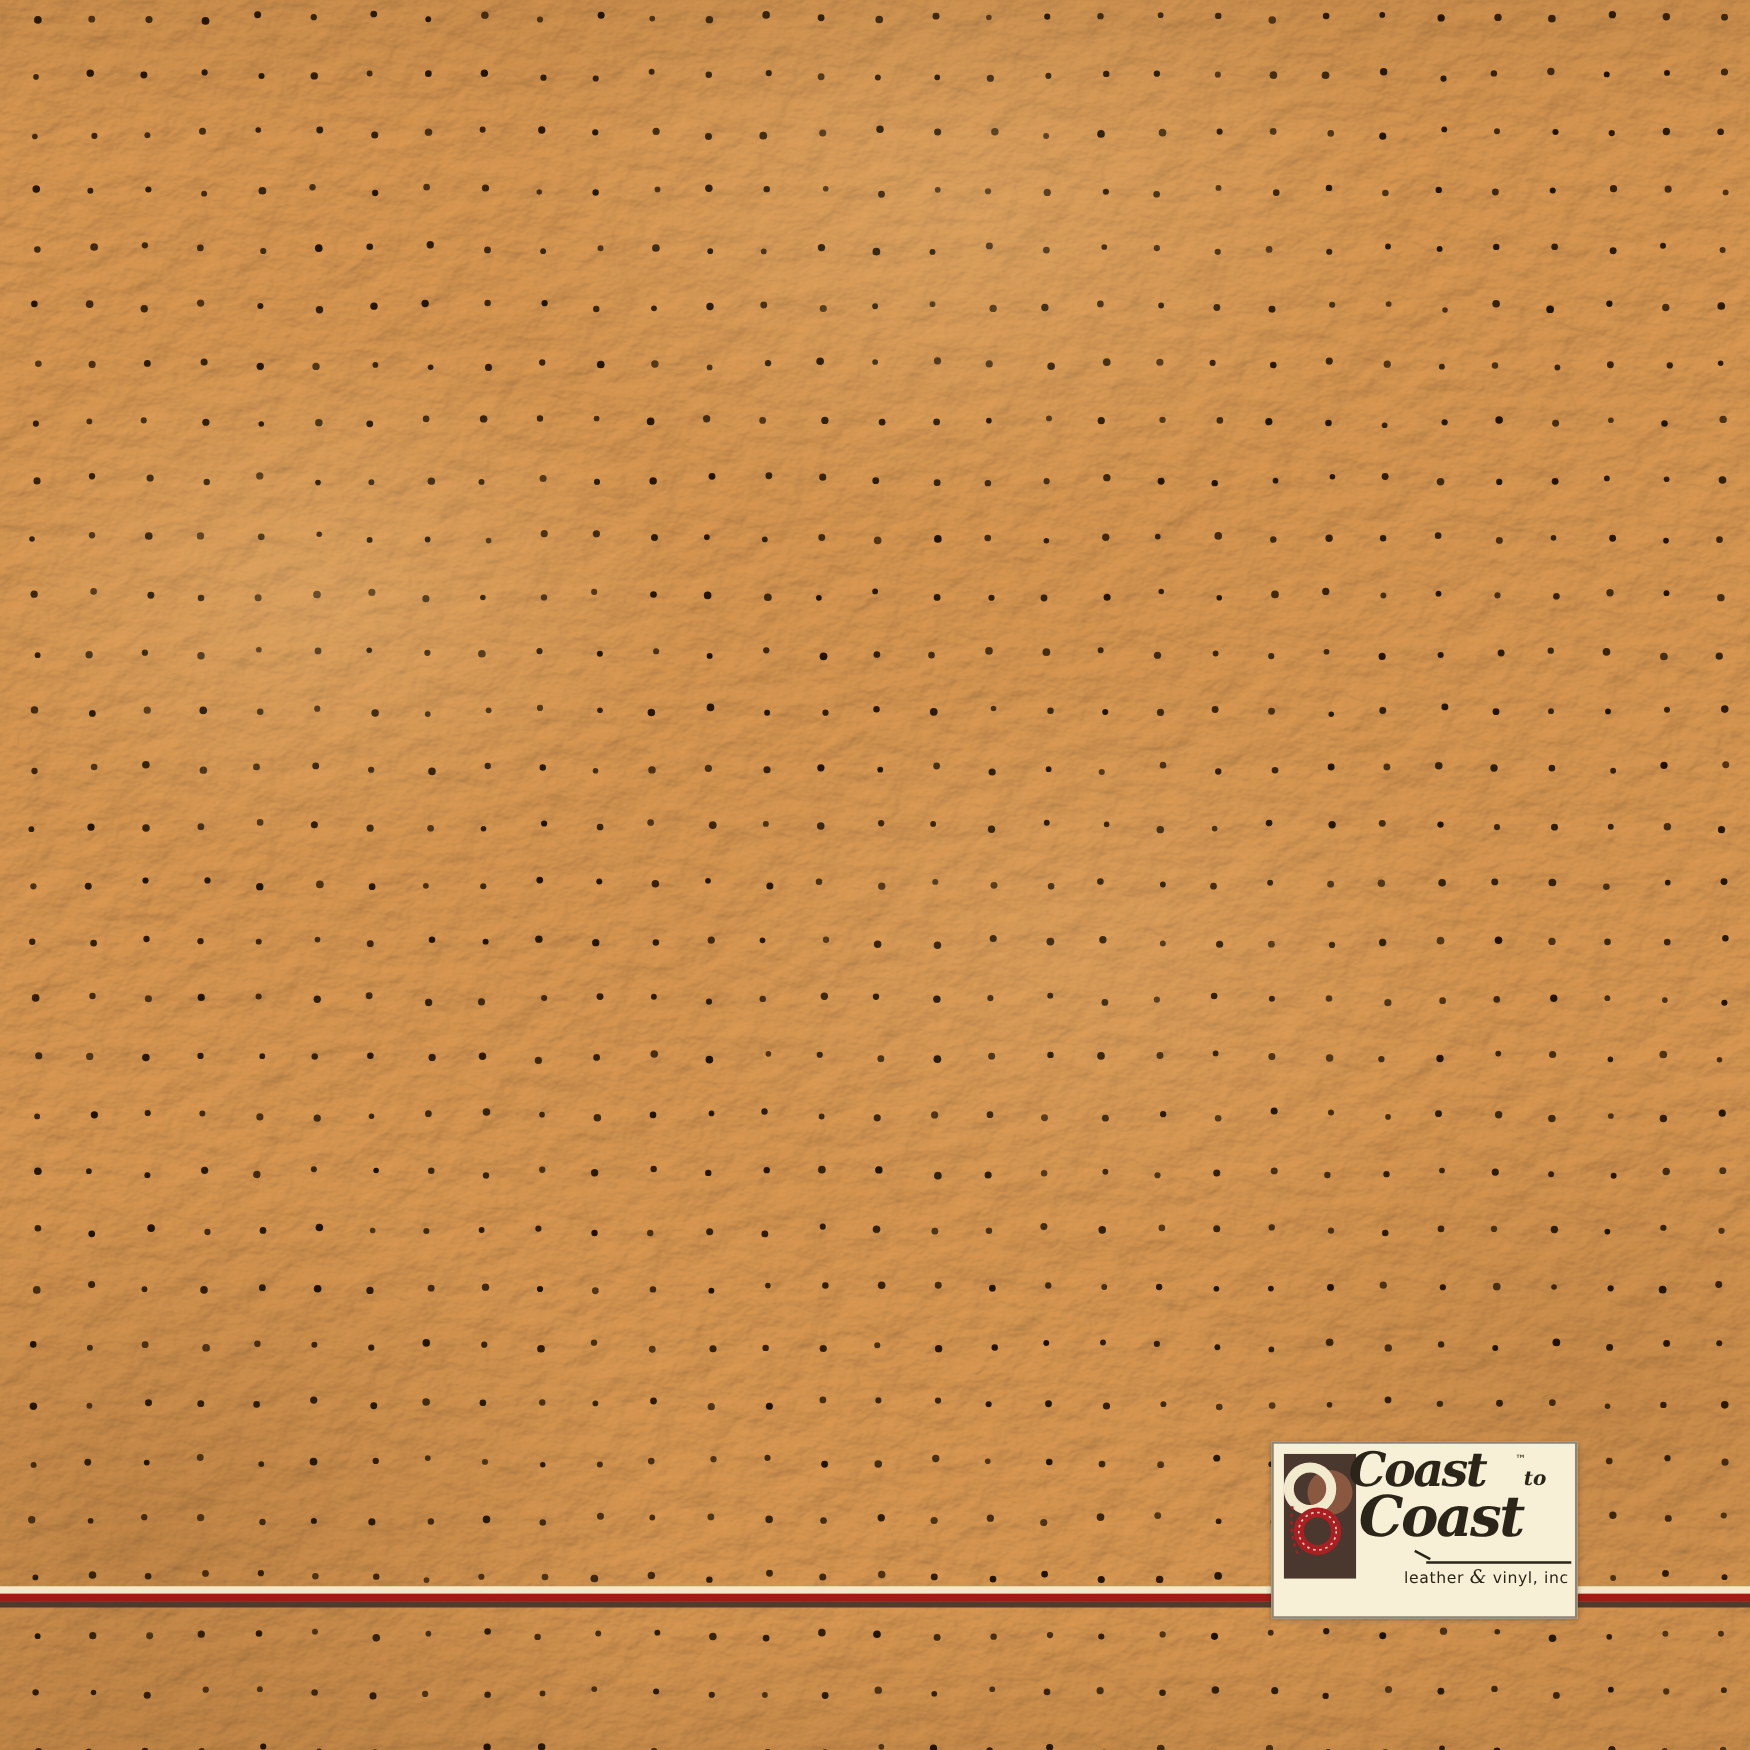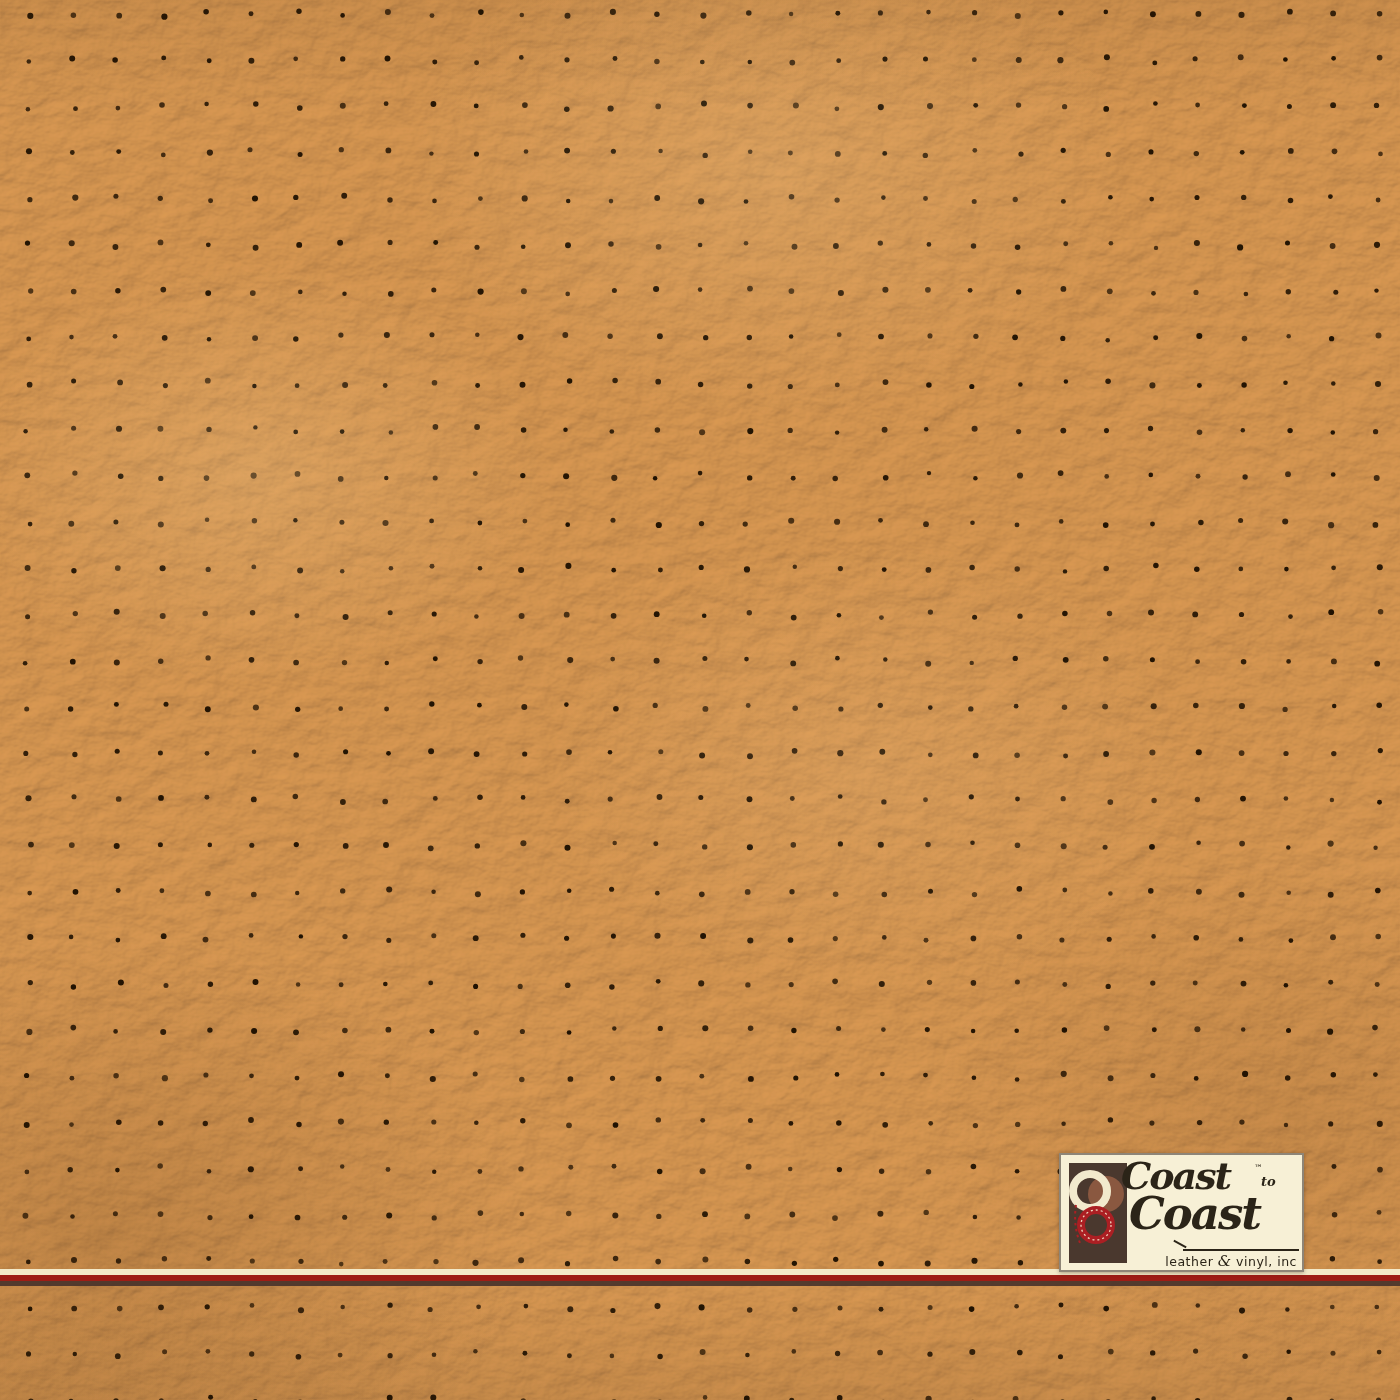--- a/index.html
+++ b/index.html
@@ -33,38 +33,38 @@
       radial-gradient(600px 420px at 8% 88%, rgba(60,30,5,.14), rgba(60,30,5,0) 70%),
       radial-gradient(520px 380px at 92% 80%, rgba(70,35,8,.10), rgba(70,35,8,0) 70%),
       linear-gradient(180deg, rgba(40,20,0,.06), rgba(40,20,0,0) 8%, rgba(40,20,0,0) 92%, rgba(40,20,0,.08));
   }
   .stripe{position:absolute;left:0;width:1400px;}
   .stripe.cream{top:1269px;height:6px;background:var(--stripe-cream);}
   .stripe.red{top:1275px;height:6px;background:var(--stripe-red);}
   .stripe.brown{top:1281px;height:5px;background:var(--stripe-brown);opacity:.9;}
 
   .logo-box{
-    position:absolute;left:1059px;top:1153px;width:245px;height:119px;
+    position:absolute;left:1017px;top:1153px;width:245px;height:142px;
     background:var(--logo-bg);
     border:2px solid var(--logo-border);
     box-sizing:border-box;
     box-shadow:0 1px 4px rgba(40,20,0,.35);
   }
   .logo-icon{position:absolute;left:8px;top:8px;}
   .logo-text{position:absolute;left:0;top:0;width:100%;height:100%;color:var(--logo-text);}
   .word-coast{
     position:absolute;
     font-family:"DejaVu Serif","Liberation Serif",serif;
     font-style:italic;font-weight:bold;letter-spacing:-2px;line-height:1;
   }
   .coast1{left:60px;top:2px;font-size:38px;}
   .coast2{left:68px;top:36px;font-size:45px;}
   .tm{position:absolute;left:193px;top:8px;font-size:9px;font-family:"DejaVu Sans","Liberation Sans",sans-serif;letter-spacing:0;}
   .word-to{
-    position:absolute;left:200px;top:20px;font-size:13px;line-height:1;
+    position:absolute;left:200px;top:20px;font-size:16px;line-height:1;
     font-family:"DejaVu Serif","Liberation Serif",serif;font-style:italic;font-weight:bold;
   }
   .swash-rule{
     position:absolute;left:122px;top:94px;width:116px;height:2px;
     background:var(--logo-text);
   }
   .swash-tick{
     position:absolute;left:112px;top:88px;width:14px;height:2px;
     background:var(--logo-text);transform:rotate(28deg);
   }

